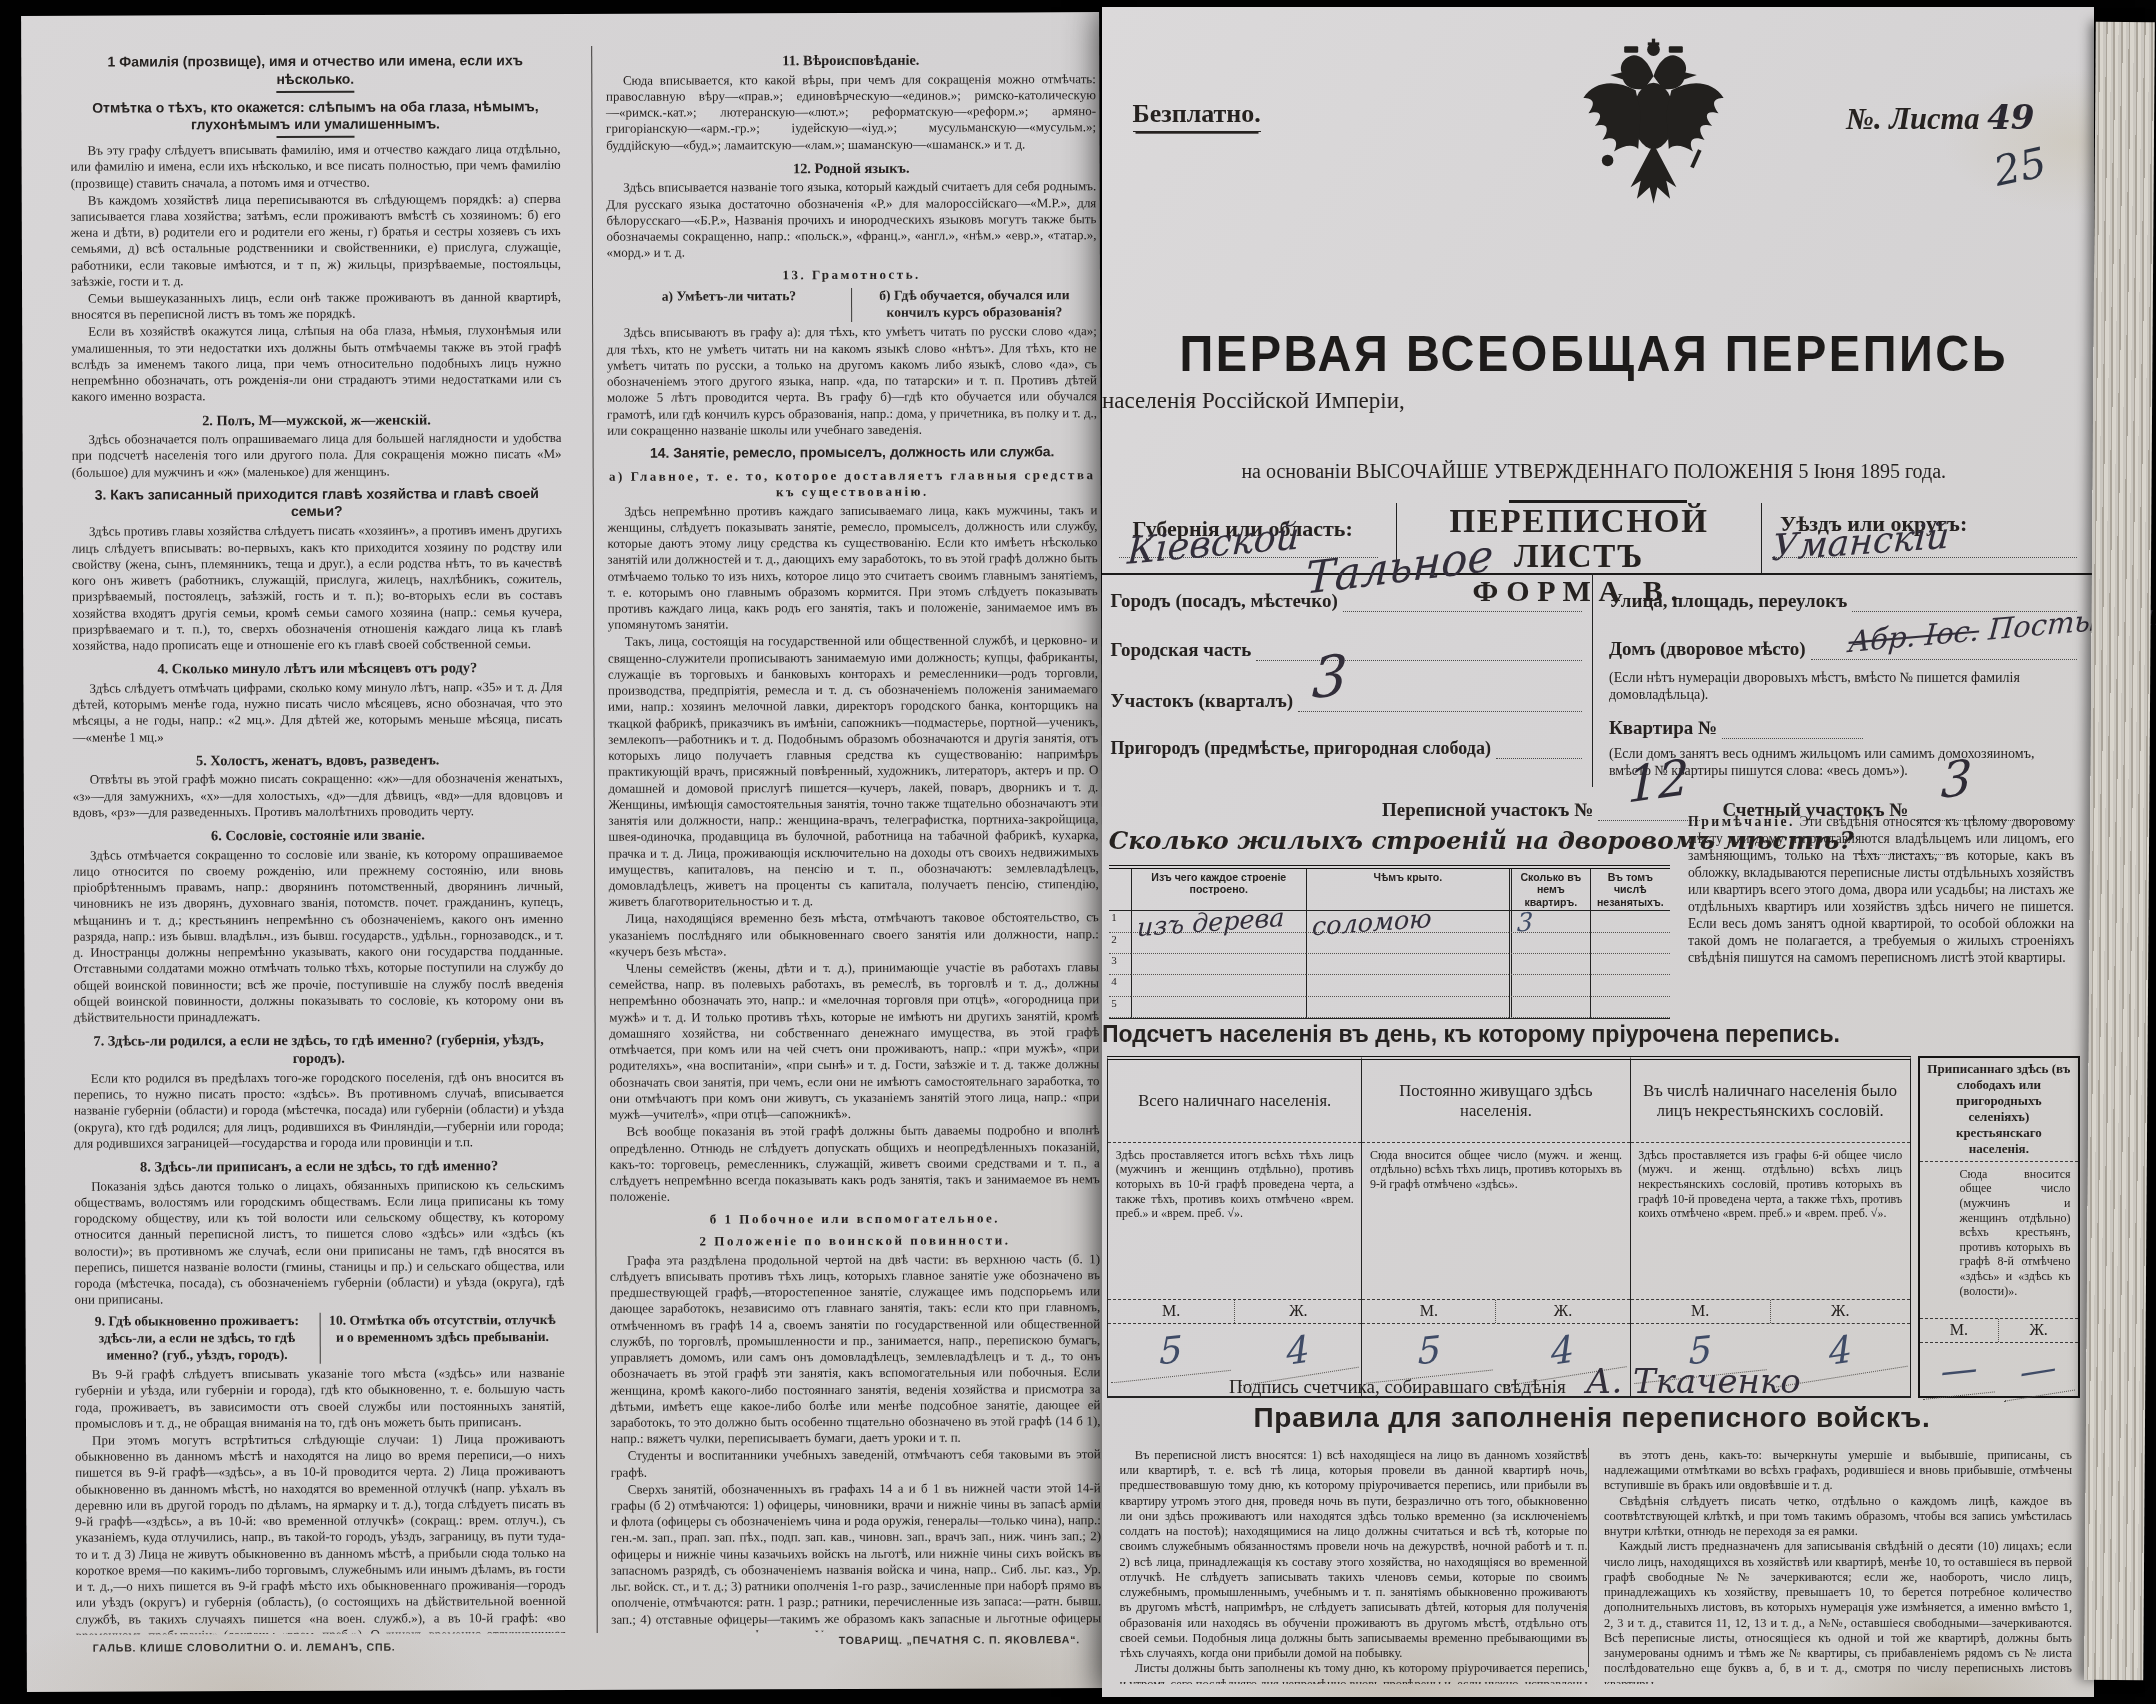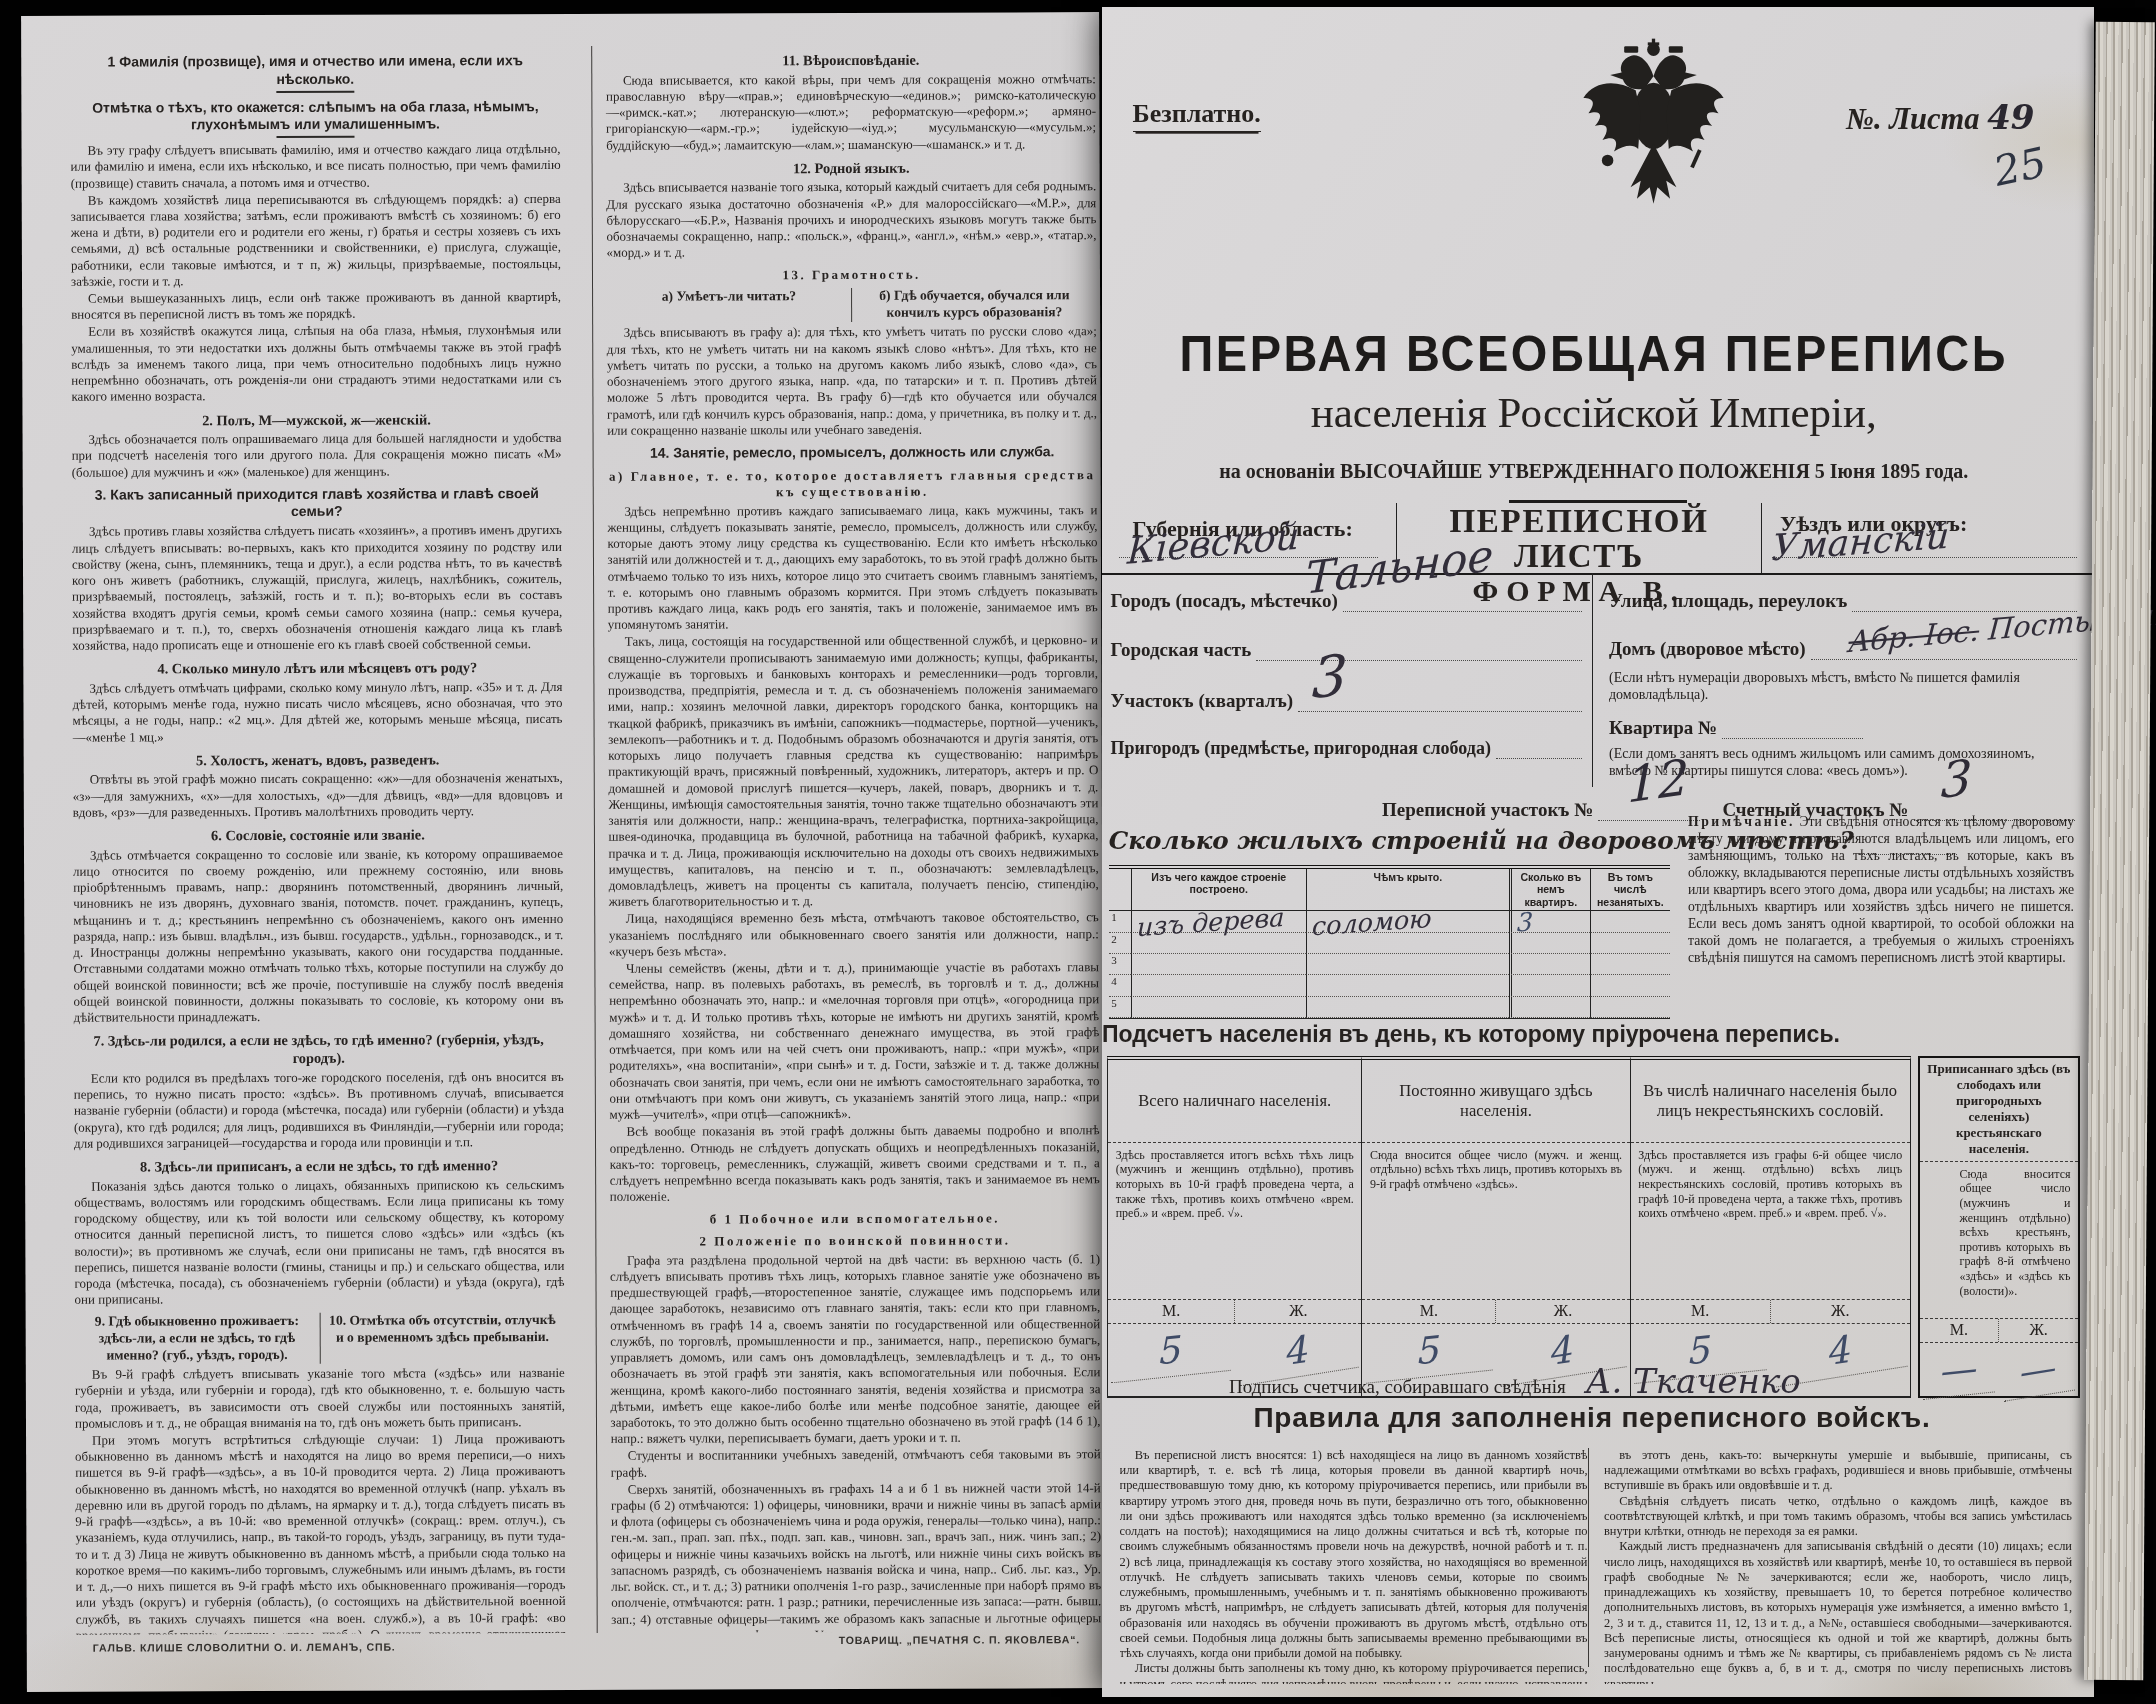--- a/index.html
+++ b/index.html
@@ -38,22 +38,22 @@
   
   .abs{position:absolute;}
   .hw{font-family:"DejaVu Serif",serif;font-style:italic;color:#322e3a;
       transform:rotate(-4deg) skewX(-6deg);white-space:nowrap;}
   .hw.num{color:#3f4b66;}
   .r-free{left:30.5px;top:92px;font-size:26px;font-weight:bold;
       border-bottom:1.7px solid #262220;box-shadow:0 4.2px 0 -2.5px #262220;padding-bottom:2.5px;}
   .r-listno{left:744px;top:90px;font-size:30.5px;font-style:italic;font-weight:bold;}
   .r-title1{left:0;right:8.5px;top:319px;text-align:center;font-family:"Liberation Sans",sans-serif;
       font-weight:bold;font-size:47px;letter-spacing:2.5px;color:#1d1b1a;transform:scaleY(1.08);}
-  .r-title2{left:0;right:8.5px;top:381px;text-align:center;font-size:43px;}
-  .r-title3{left:0;right:8.5px;top:453px;text-align:center;font-size:20px;font-weight:bold;}
+  .r-title2{left:0;right:8.5px;top:381px;text-align:left;font-size:23px;}
+  .r-title3{left:0;right:8.5px;top:453px;text-align:center;font-size:20px;font-weight:normal;}
   .r-rule{left:407px;top:493px;width:178px;border-top:3px solid #1d1b1a;}
   .fh-label{font-weight:bold;font-size:22px;}
   .fh-center{left:280px;top:496px;width:364px;height:70px;border-left:1.7px solid #222;
       border-right:1.7px solid #222;text-align:center;margin-left:14px;}
   .fh-title{font-size:33px;font-weight:bold;letter-spacing:1.7px;line-height:1.05;margin-top:1.7px;}
   .fh-code{font-size:30px;font-weight:bold;letter-spacing:7.6px;}
   .fh-bottom{left:0;right:0;top:566px;border-top:2.1px solid #1b1a19;}
   .f-divider{left:490px;top:566px;height:214px;border-left:1.7px solid #222;}
   .frow{display:flex;align-items:flex-end;}
   .flabel{font-weight:bold;font-size:19px;white-space:nowrap;}

